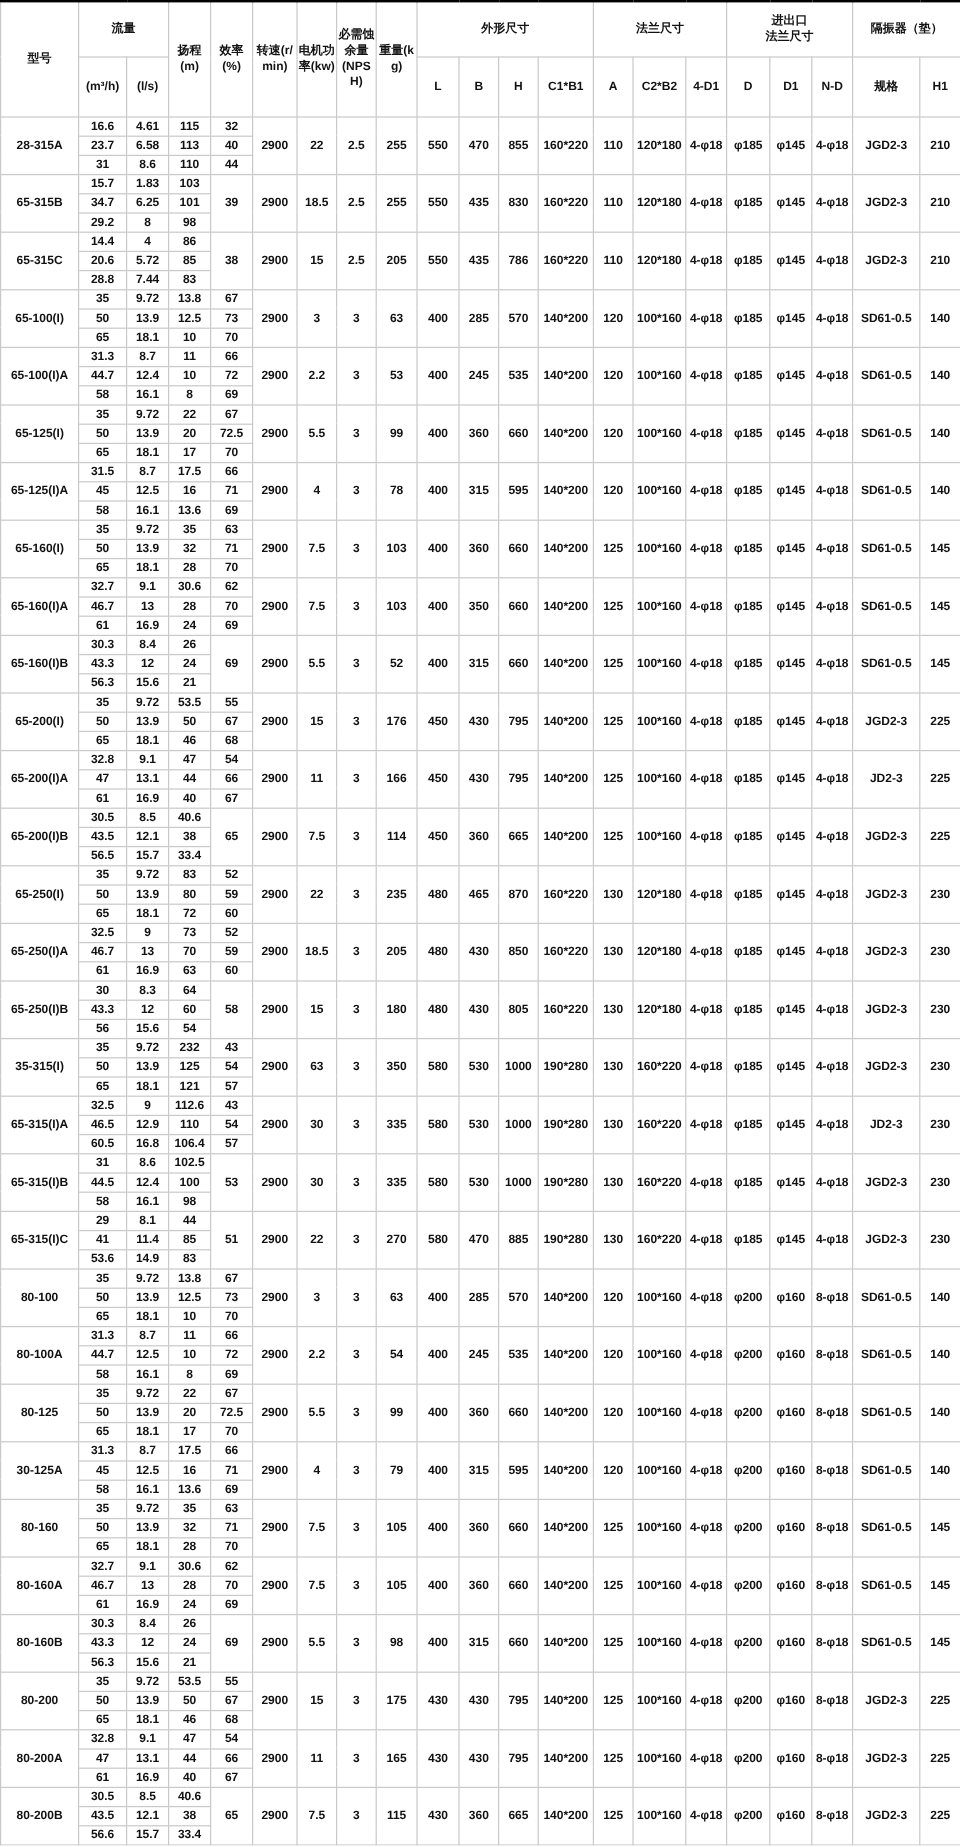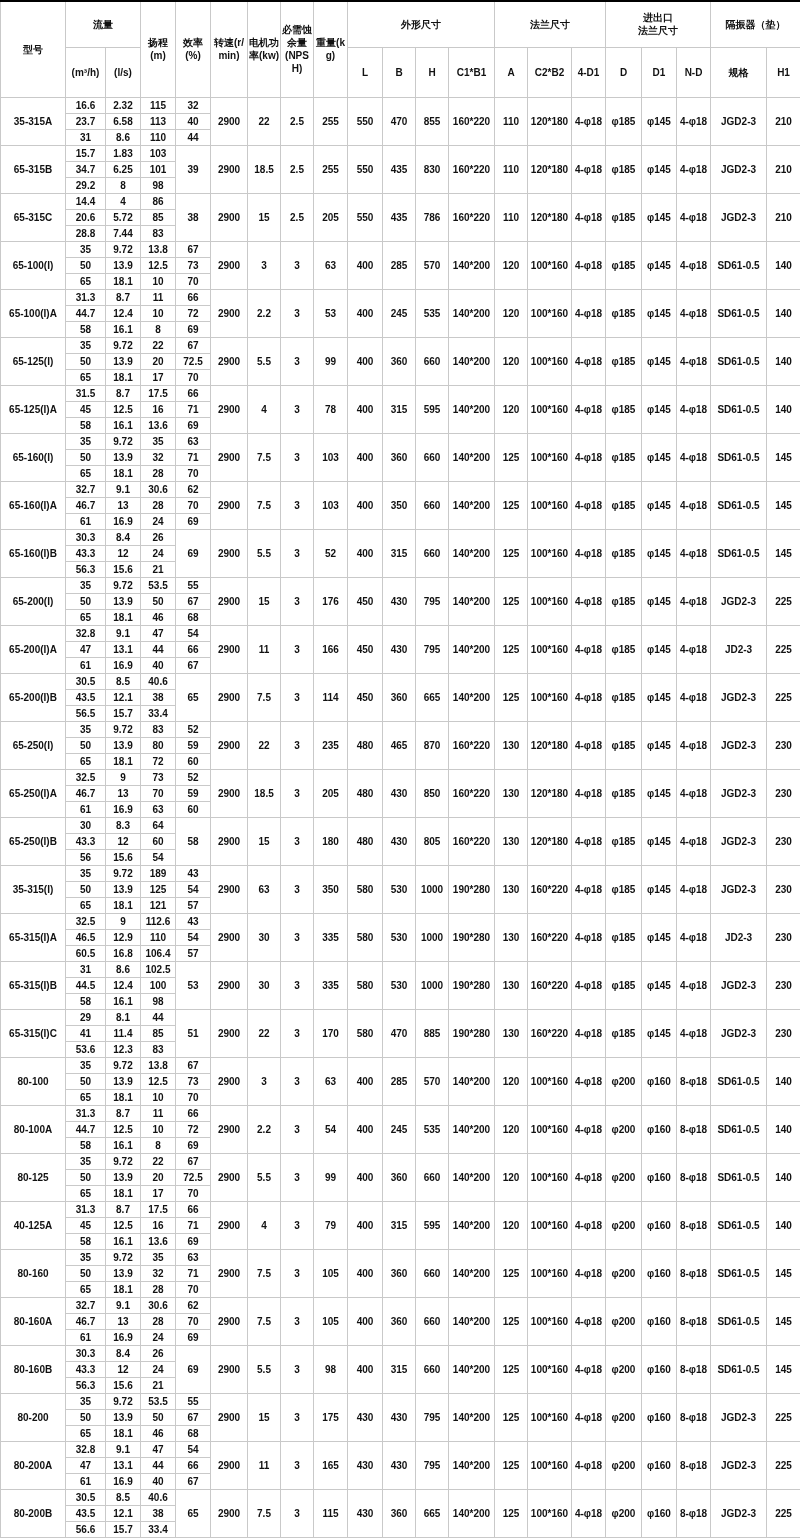--- a/index.html
+++ b/index.html
@@ -87,23 +87,23 @@
       <th data-name="header-4d1">4-D1</th>
       <th data-name="header-D">D</th>
       <th data-name="header-D1">D1</th>
       <th data-name="header-nd">N-D</th>
       <th data-name="header-spec">规格</th>
       <th data-name="header-h1">H1</th>
     </tr>
   </thead>
   <tbody data-name="table-body">
       <tr data-name="table-row">
-        <td rowspan="3" data-name="cell-model">35-315A</td>
+        <td rowspan="3" data-name="cell-model">28-315A</td>
         <td data-name="cell-flow-m3h">16.6</td>
-        <td data-name="cell-flow-ls">2.32</td>
+        <td data-name="cell-flow-ls">4.61</td>
         <td data-name="cell-head">115</td>
         <td data-name="cell-eff">32</td>
         <td rowspan="3" data-name="cell-speed">2900</td>
         <td rowspan="3" data-name="cell-power">22</td>
         <td rowspan="3" data-name="cell-npsh">2.5</td>
         <td rowspan="3" data-name="cell-weight">255</td>
         <td rowspan="3" data-name="cell-L">550</td>
         <td rowspan="3" data-name="cell-B">470</td>
         <td rowspan="3" data-name="cell-H">855</td>
         <td rowspan="3" data-name="cell-c1b1">160*220</td>
@@ -640,21 +640,21 @@
       </tr>
       <tr data-name="table-row">
         <td data-name="cell-flow-m3h">56</td>
         <td data-name="cell-flow-ls">15.6</td>
         <td data-name="cell-head">54</td>
       </tr>
       <tr data-name="table-row">
         <td rowspan="3" data-name="cell-model">35-315(I)</td>
         <td data-name="cell-flow-m3h">35</td>
         <td data-name="cell-flow-ls">9.72</td>
-        <td data-name="cell-head">189</td>
+        <td data-name="cell-head">232</td>
         <td data-name="cell-eff">43</td>
         <td rowspan="3" data-name="cell-speed">2900</td>
         <td rowspan="3" data-name="cell-power">63</td>
         <td rowspan="3" data-name="cell-npsh">3</td>
         <td rowspan="3" data-name="cell-weight">350</td>
         <td rowspan="3" data-name="cell-L">580</td>
         <td rowspan="3" data-name="cell-B">530</td>
         <td rowspan="3" data-name="cell-H">1000</td>
         <td rowspan="3" data-name="cell-c1b1">190*280</td>
         <td rowspan="3" data-name="cell-A">130</td>
@@ -748,42 +748,42 @@
       </tr>
       <tr data-name="table-row">
         <td rowspan="3" data-name="cell-model">65-315(I)C</td>
         <td data-name="cell-flow-m3h">29</td>
         <td data-name="cell-flow-ls">8.1</td>
         <td data-name="cell-head">44</td>
         <td rowspan="3" data-name="cell-eff">51</td>
         <td rowspan="3" data-name="cell-speed">2900</td>
         <td rowspan="3" data-name="cell-power">22</td>
         <td rowspan="3" data-name="cell-npsh">3</td>
-        <td rowspan="3" data-name="cell-weight">170</td>
+        <td rowspan="3" data-name="cell-weight">270</td>
         <td rowspan="3" data-name="cell-L">580</td>
         <td rowspan="3" data-name="cell-B">470</td>
         <td rowspan="3" data-name="cell-H">885</td>
         <td rowspan="3" data-name="cell-c1b1">190*280</td>
         <td rowspan="3" data-name="cell-A">130</td>
         <td rowspan="3" data-name="cell-c2b2">160*220</td>
         <td rowspan="3" data-name="cell-4d1">4-φ18</td>
         <td rowspan="3" data-name="cell-D">φ185</td>
         <td rowspan="3" data-name="cell-D1">φ145</td>
         <td rowspan="3" data-name="cell-nd">4-φ18</td>
         <td rowspan="3" data-name="cell-spec">JGD2-3</td>
         <td rowspan="3" data-name="cell-h1">230</td>
       </tr>
       <tr data-name="table-row">
         <td data-name="cell-flow-m3h">41</td>
         <td data-name="cell-flow-ls">11.4</td>
         <td data-name="cell-head">85</td>
       </tr>
       <tr data-name="table-row">
         <td data-name="cell-flow-m3h">53.6</td>
-        <td data-name="cell-flow-ls">12.3</td>
+        <td data-name="cell-flow-ls">14.9</td>
         <td data-name="cell-head">83</td>
       </tr>
       <tr data-name="table-row">
         <td rowspan="3" data-name="cell-model">80-100</td>
         <td data-name="cell-flow-m3h">35</td>
         <td data-name="cell-flow-ls">9.72</td>
         <td data-name="cell-head">13.8</td>
         <td data-name="cell-eff">67</td>
         <td rowspan="3" data-name="cell-speed">2900</td>
         <td rowspan="3" data-name="cell-power">3</td>
@@ -878,21 +878,21 @@
         <td data-name="cell-head">20</td>
         <td data-name="cell-eff">72.5</td>
       </tr>
       <tr data-name="table-row">
         <td data-name="cell-flow-m3h">65</td>
         <td data-name="cell-flow-ls">18.1</td>
         <td data-name="cell-head">17</td>
         <td data-name="cell-eff">70</td>
       </tr>
       <tr data-name="table-row">
-        <td rowspan="3" data-name="cell-model">40-125A</td>
+        <td rowspan="3" data-name="cell-model">30-125A</td>
         <td data-name="cell-flow-m3h">31.3</td>
         <td data-name="cell-flow-ls">8.7</td>
         <td data-name="cell-head">17.5</td>
         <td data-name="cell-eff">66</td>
         <td rowspan="3" data-name="cell-speed">2900</td>
         <td rowspan="3" data-name="cell-power">4</td>
         <td rowspan="3" data-name="cell-npsh">3</td>
         <td rowspan="3" data-name="cell-weight">79</td>
         <td rowspan="3" data-name="cell-L">400</td>
         <td rowspan="3" data-name="cell-B">315</td>

